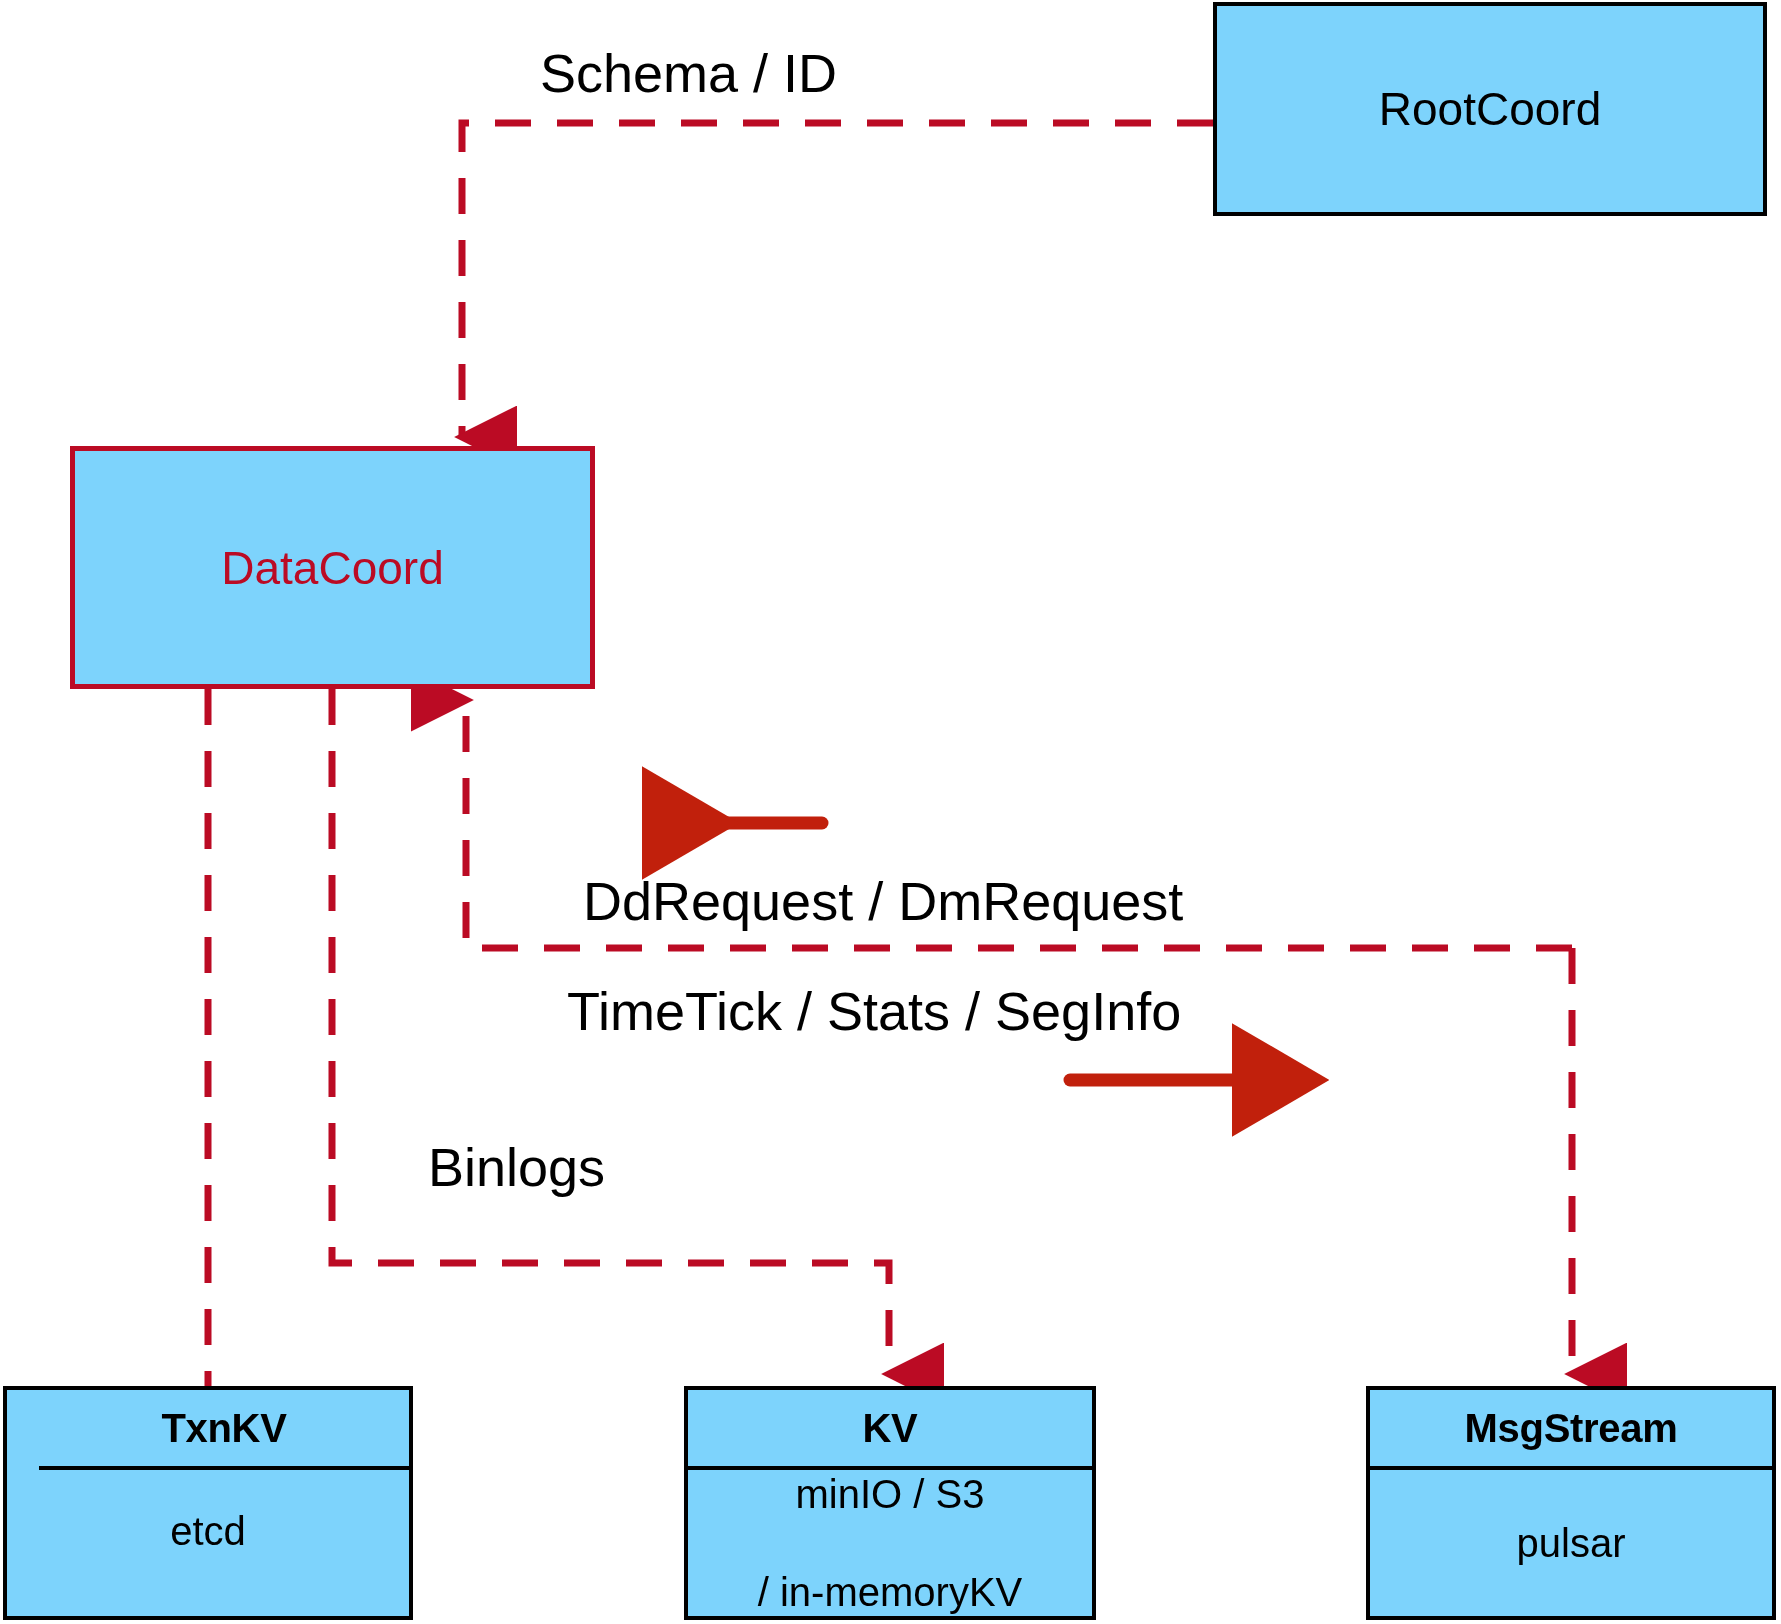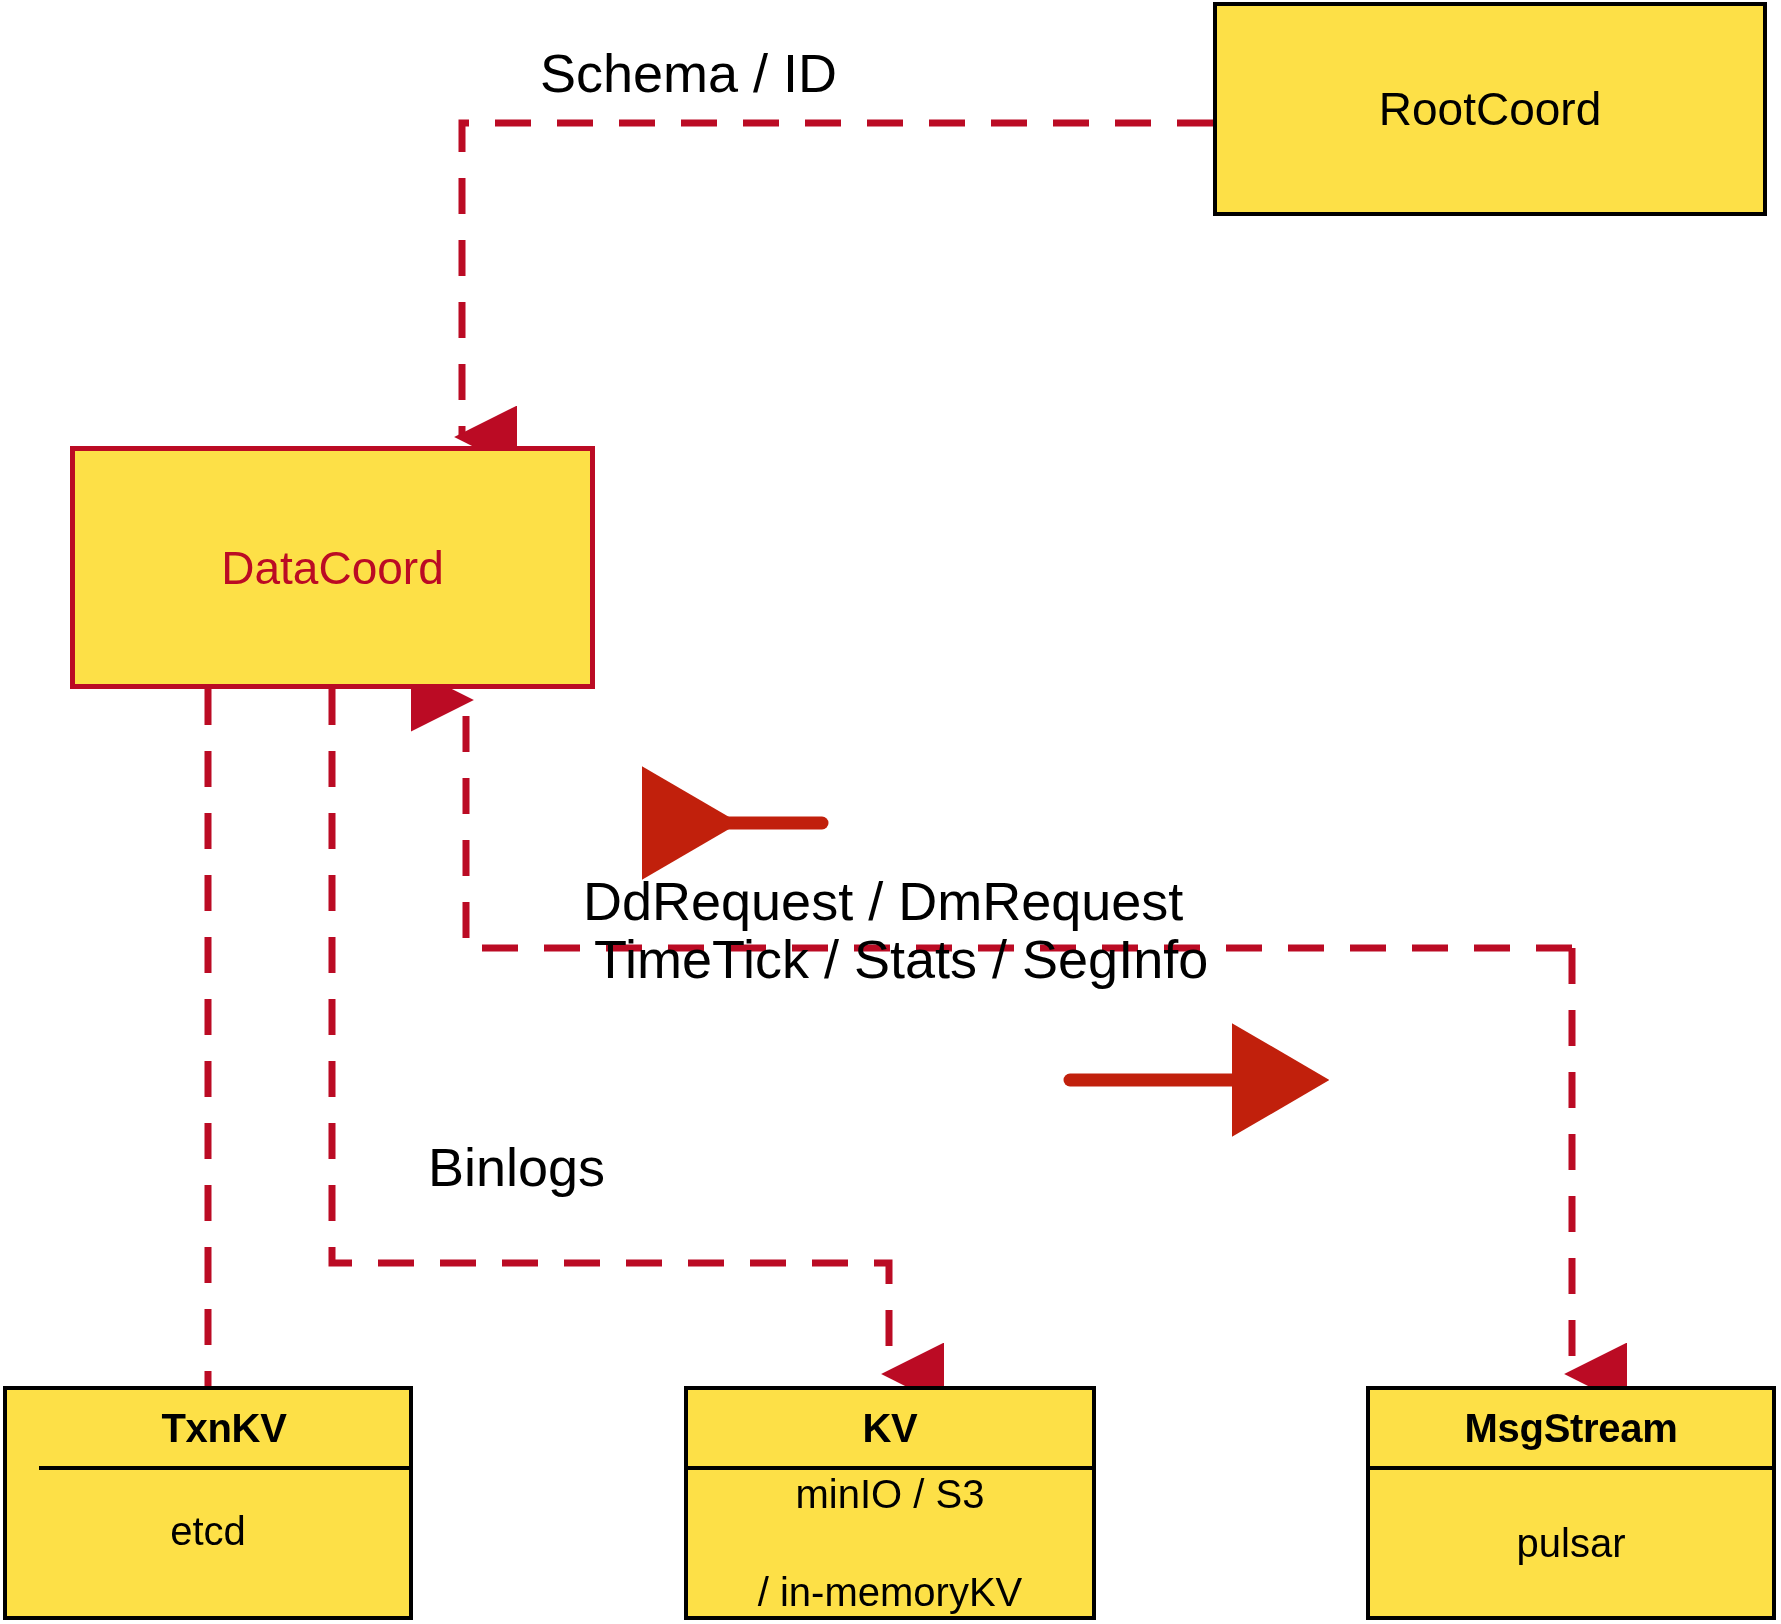--- a/index.html
+++ b/index.html
@@ -18,21 +18,21 @@
   svg#wires {
     position: absolute;
     left: 0;
     top: 0;
     width: 1781px;
     height: 1624px;
   }
   .node {
     position: absolute;
     box-sizing: border-box;
-    background: #fde047;
+    background: #7dd3fc;
   }
   .node.black {
     border: 4px solid #000000;
   }
   .node.red {
     border: 5px solid #bb0b24;
   }
   .node-title-cell {
     box-sizing: border-box;
     display: flex;
@@ -139,17 +139,17 @@
     <div class="node-title-cell with-rule" style="height:80px;">MsgStream</div>
     <div class="node-body-cell" style="height:146px;">
       <span>pulsar</span>
     </div>
   </div>
 
   <div class="edge-label" style="left:540px; top:46px;">Schema / ID</div>
 
   <div class="edge-label" style="left:583px; top:874px;">DdRequest / DmRequest</div>
 
-  <div class="edge-label" style="left:567px; top:932px;margin-left:27px;">TimeTick / Stats / SegInfo</div>
+  <div class="edge-label" style="left:567px; top:984px;">TimeTick / Stats / SegInfo</div>
 
   <div class="edge-label" style="left:428px; top:1140px;">Binlogs</div>
 
 </div>
 
 </body></html>

